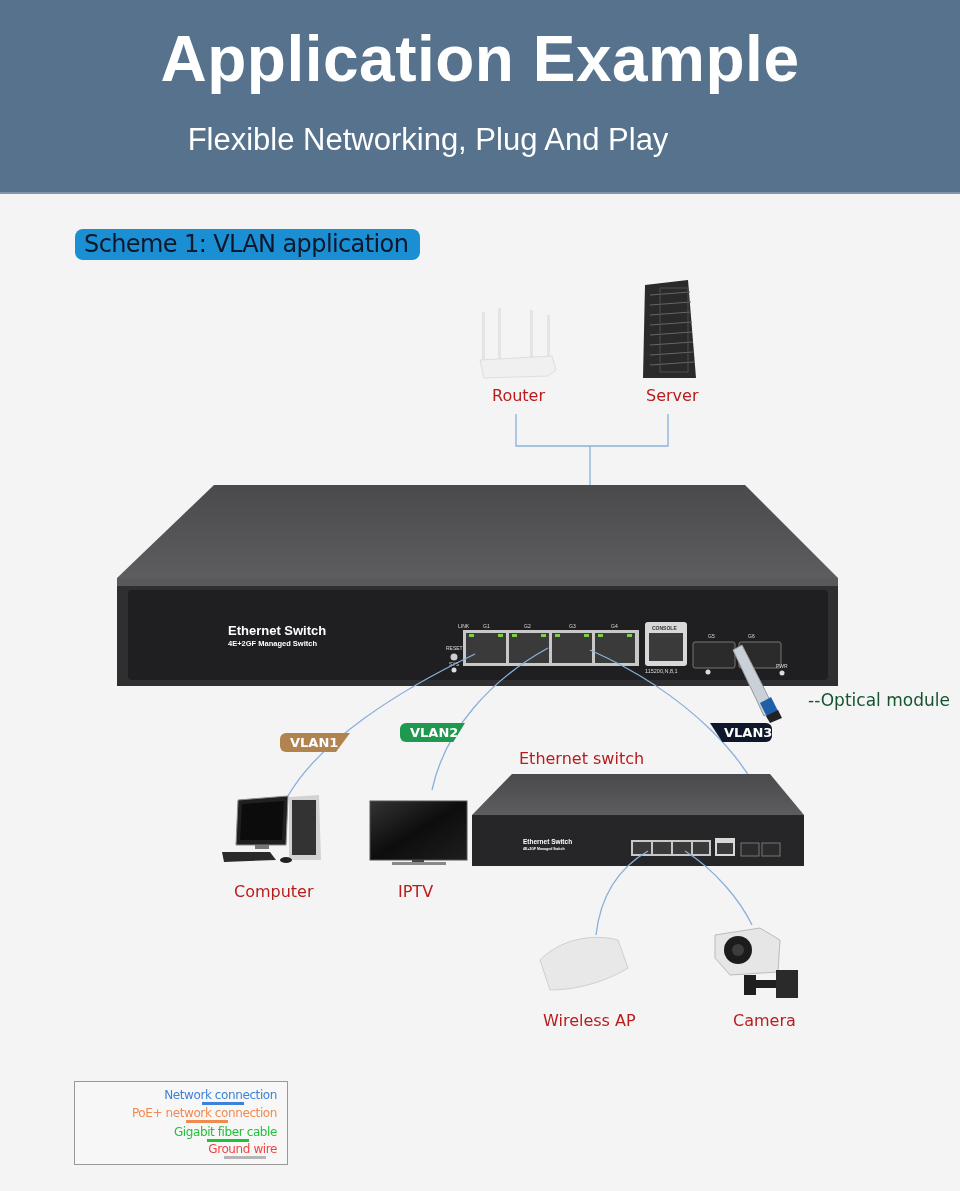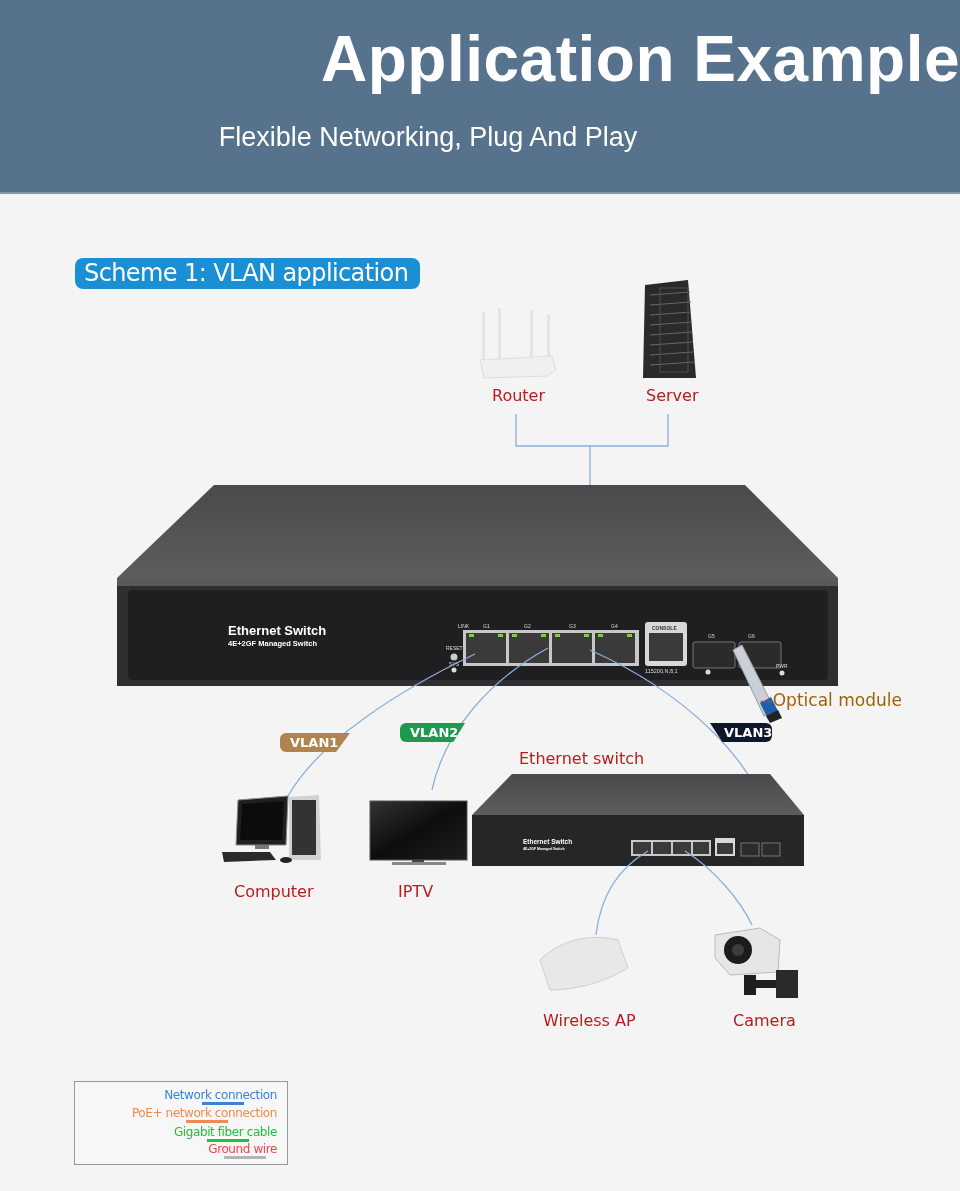--- a/index.html
+++ b/index.html
@@ -1,23 +1,23 @@
 <!DOCTYPE html>
 <html><head>
 <meta charset="utf-8">
 <style>
   * { box-sizing: border-box; margin: 0; padding: 0; }
   html, body { width: 960px; height: 1191px; background: #f4f4f5; overflow: hidden; }
   body { position: relative; font-family: "Liberation Sans", sans-serif; }
 
   .header { position: absolute; left: 0; top: 0; width: 960px; height: 194px; background: #56728c; border-bottom: 2px solid #7f96ac; }
-  .title { position: absolute; left: 0; top: 22px; width: 960px; text-align: right; color: #fff; font-weight: bold; font-size: 64px; letter-spacing: 0.5px; }
-  .subtitle { position: absolute; left: 0; top: 122px; width: 856px; text-align: center; color: #fff; font-size: 27px; }
-
-  .scheme-badge { position: absolute; left: 75px; top: 229px; width: 345px; height: 31px; border-radius: 8px; background: #1b8fd3; color: #ffffff; font-family: "DejaVu Sans", sans-serif; font-size: 24px; line-height: 31px; padding-left: 9px; letter-spacing: -0.6px; white-space: nowrap; margin-top: 29px; }
+  .title { position: absolute; left: 0; top: 22px; width: 960px; text-align: center; color: #fff; font-weight: bold; font-size: 64px; letter-spacing: 0.5px; }
+  .subtitle { position: absolute; left: 0; top: 122px; width: 856px; text-align: center; color: #fff; font-size: 31px; }
+
+  .scheme-badge { position: absolute; left: 75px; top: 229px; width: 345px; height: 31px; border-radius: 8px; background: #1b8fd3; color: #0f172a; font-family: "DejaVu Sans", sans-serif; font-size: 24px; line-height: 31px; padding-left: 9px; letter-spacing: -0.6px; white-space: nowrap; }
 
   .label { position: absolute; font-family: "DejaVu Sans", sans-serif; font-size: 16px; color: #b91c1c; white-space: nowrap; }
 
   .vlan { position: absolute; height: 19px; color: #fff; font-family: "DejaVu Sans", sans-serif; font-size: 13px; line-height: 19px; font-weight: bold; padding-left: 10px; border-radius: 6px 0 0 6px; }
   .vlan1 { left: 280px; top: 733px; width: 70px; background: #b0834f; clip-path: polygon(0 0, 100% 0, 80% 100%, 0 100%); }
   .vlan2 { left: 400px; top: 723px; width: 65px; background: #1f9850; clip-path: polygon(0 0, 100% 0, 82% 100%, 0 100%); }
   .vlan3 { left: 710px; top: 723px; width: 62px; background: #0f172a; padding-left: 14px; border-radius: 0 6px 6px 0; clip-path: polygon(0 0, 100% 0, 100% 100%, 20% 100%); }
 
   .legend { position: absolute; left: 74px; top: 1081px; width: 214px; height: 84px; border: 1px solid #999; background: #f7f7f7; }
   .legend-row { position: absolute; right: 10px; height: 18px; display: flex; align-items: center; font-family: "DejaVu Sans", sans-serif; font-size: 12px; letter-spacing: -0.4px; flex-direction: column; }
@@ -188,21 +188,21 @@
     <circle cx="738" cy="950" r="6" fill="#3d3d3d"></circle>
     <rect x="744" y="975" width="12" height="20" fill="#1f1f1f"></rect>
     <rect x="756" y="980" width="20" height="8" fill="#1f1f1f"></rect>
     <rect x="776" y="970" width="22" height="28" fill="#2a2a2a"></rect>
   </g>
 </svg>
 
 <div class="label" style="left:492px; top:386px;">Router</div>
 <div class="label" style="left:646px; top:386px;">Server</div>
 <div class="label" style="left:519px; top:749px;">Ethernet switch</div>
-<div class="label" style="left:760px; top:690px; font-size:17px; color:#a16207;">--Optical module</div>
+<div class="label" style="left:808px; top:690px; font-size:17px; color:#14532d;">--Optical module</div>
 <div class="label" style="left:234px; top:882px;">Computer</div>
 <div class="label" style="left:398px; top:882px;">IPTV</div>
 <div class="label" style="left:543px; top:1011px;">Wireless AP</div>
 <div class="label" style="left:733px; top:1011px;text-align:center;">Camera</div>
 
 <div class="vlan vlan1">VLAN1</div>
 <div class="vlan vlan2">VLAN2</div>
 <div class="vlan vlan3">VLAN3</div>
 
 <div class="legend">

